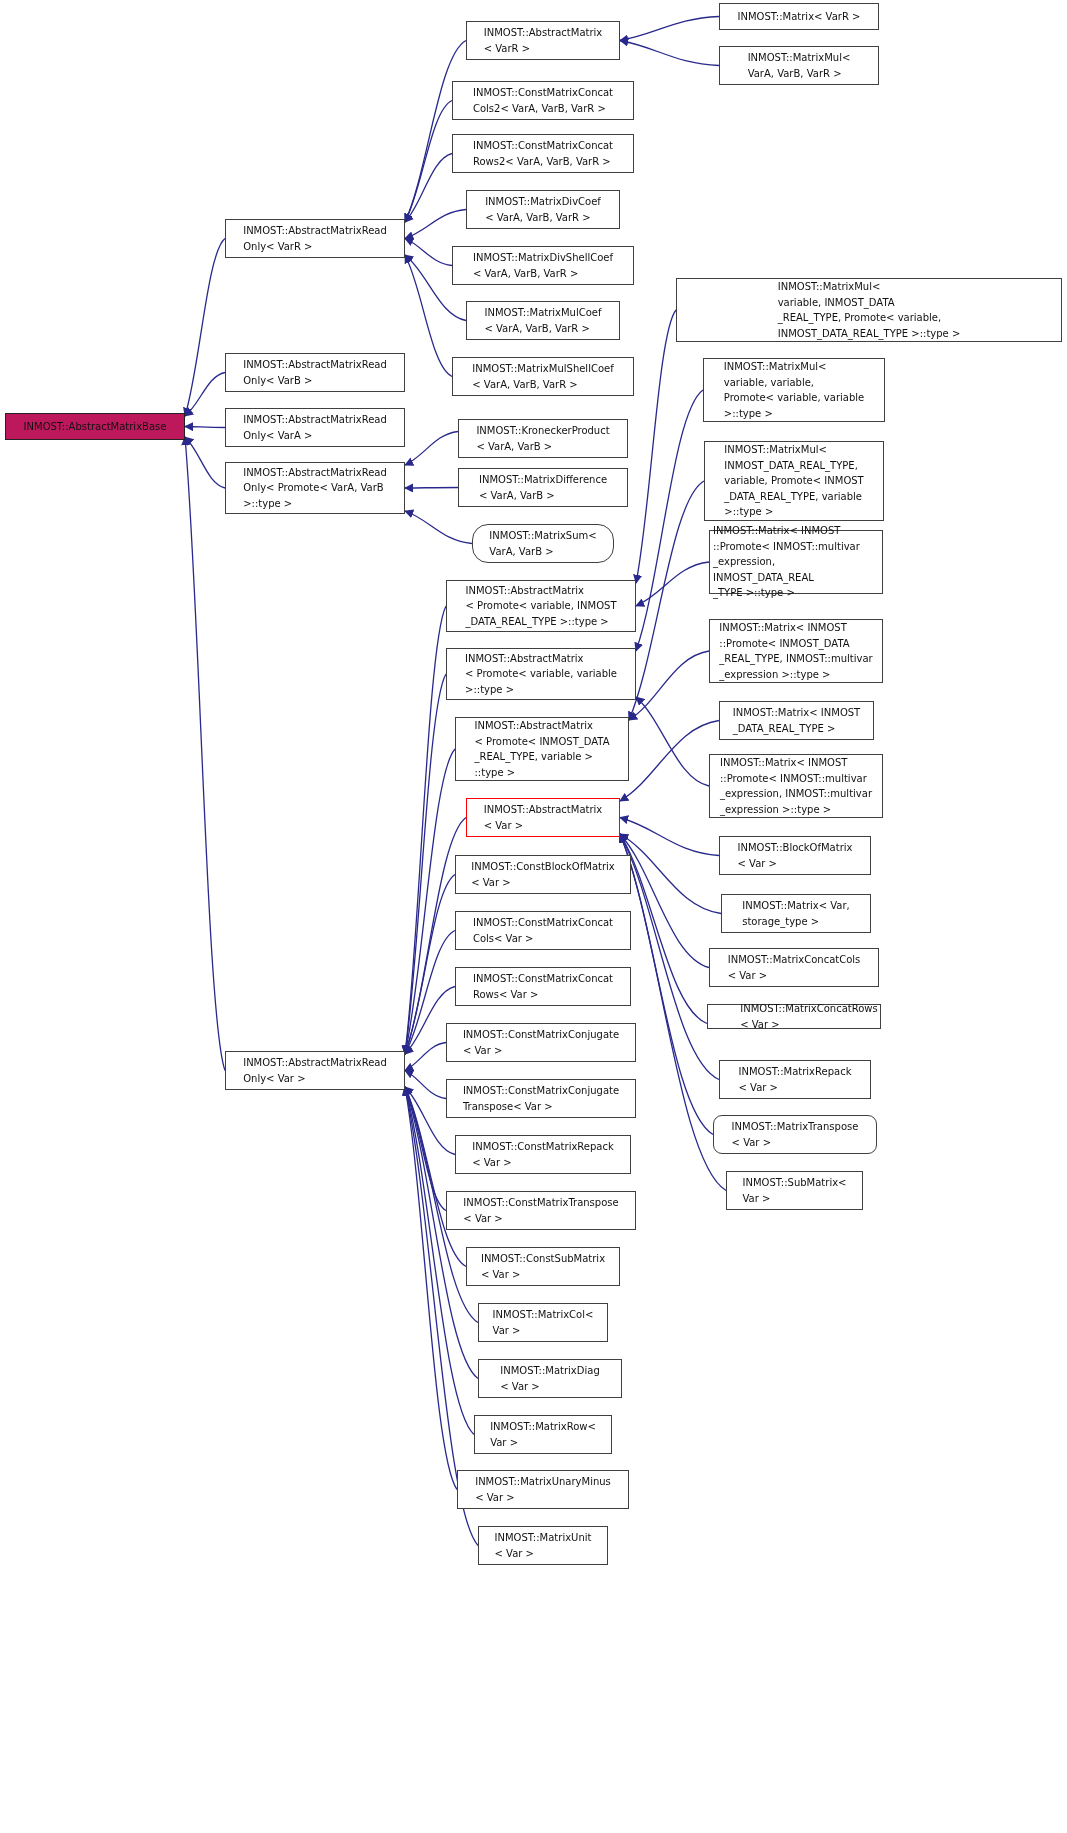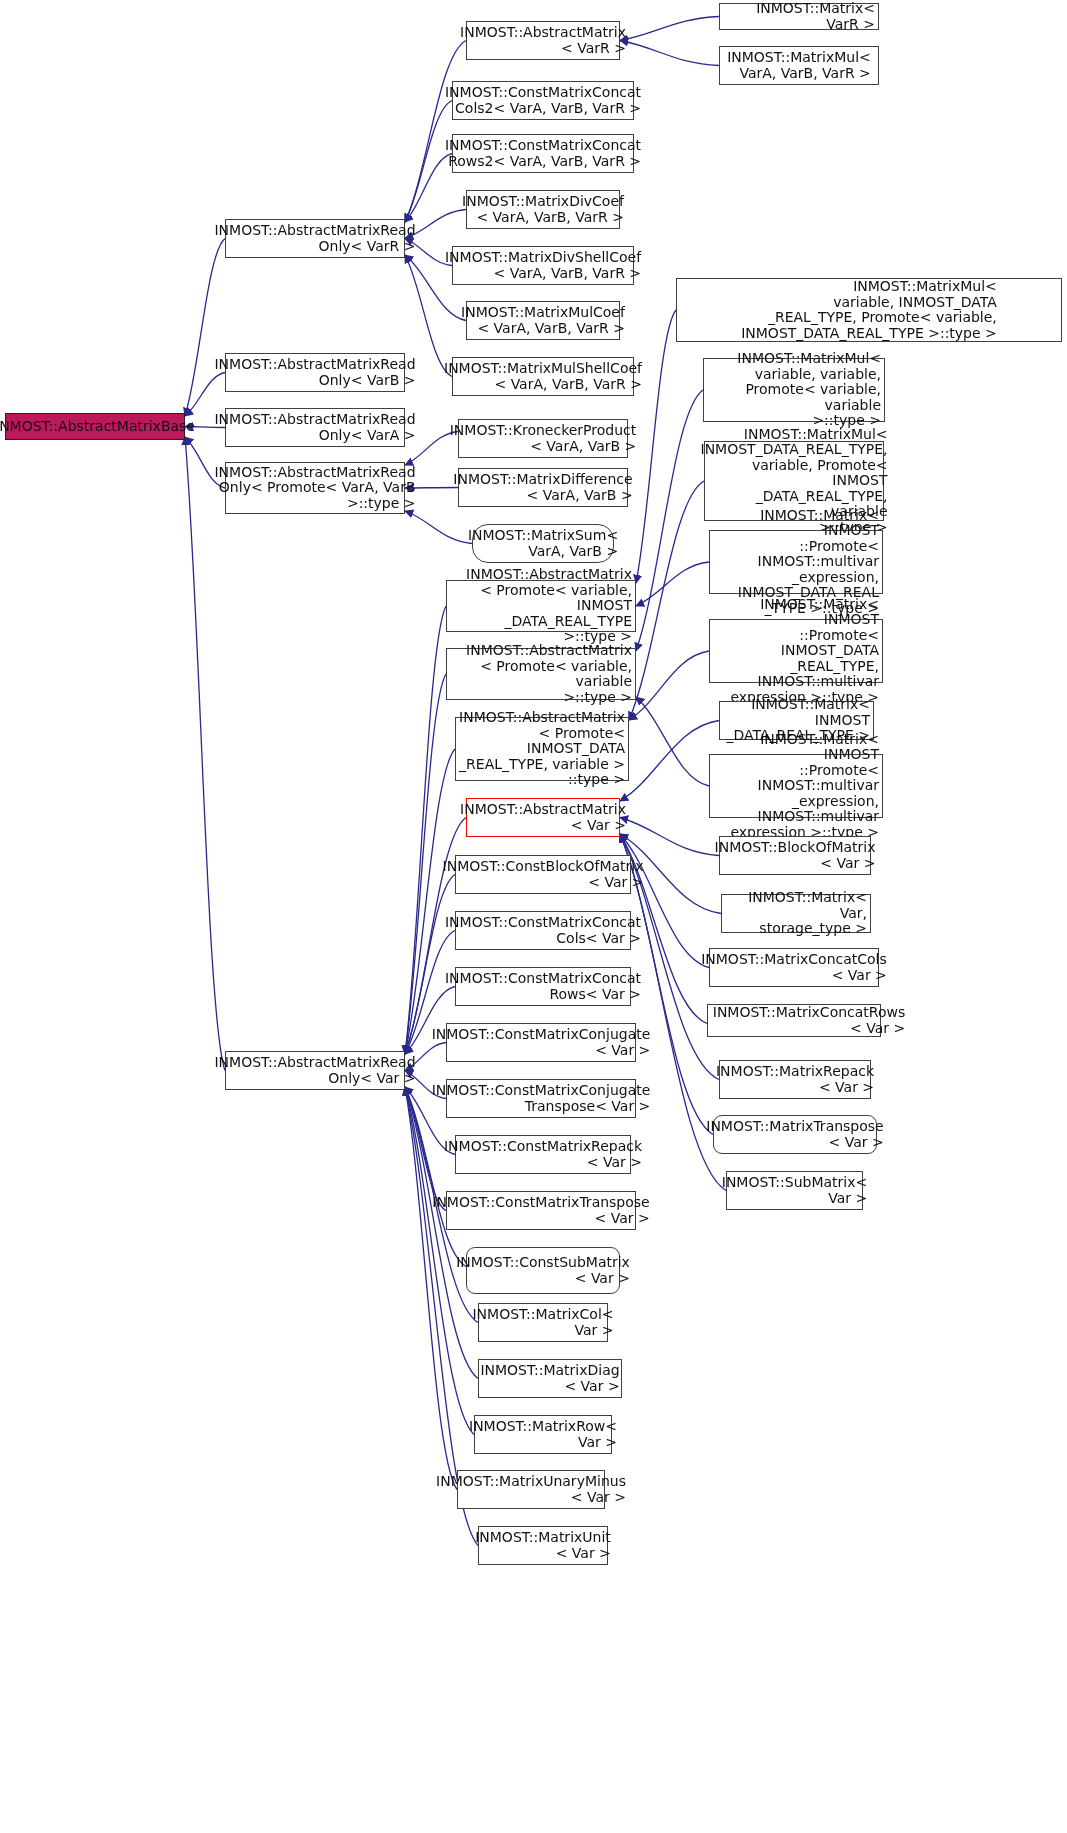--- a/index.html
+++ b/index.html
@@ -1,21 +1,21 @@
 <!DOCTYPE html>
 <html><head>
 <meta charset="utf-8">
 <style>
   html,body{margin:0;padding:0;background:#ffffff;}
   body{font-family:"DejaVu Sans","Liberation Sans",sans-serif;}
   #diagram{position:relative;width:1067px;height:1833px;background:#ffffff;overflow:hidden;}
   svg.edges{position:absolute;left:0;top:0;width:1067px;height:1833px;pointer-events:none;}
   .node{position:absolute;box-sizing:border-box;border:1px solid #404040;background:#ffffff;
-        display:flex;align-items:center;justify-content:center;text-align:right;
-        font-size:14px;line-height:15.5px;color:#111111;padding:1px 3px;white-space:pre-line;}
+        display:flex;align-items:center;justify-content:center;text-align:left;
+        font-size:10px;line-height:15.5px;color:#111111;padding:1px 3px;white-space:pre-line;}
   .node.root{background:#be185d;border-color:#222222;}
   .node.current{border:1.6px solid #ff0000;}
 </style>
 </head>
 <body>
 
 <div id="diagram">
   <svg class="edges" xmlns="http://www.w3.org/2000/svg">
     <defs>
       <marker id="arrow" viewBox="0 0 10 10" refX="9" refY="5" markerWidth="7" markerHeight="7" orient="auto-start-reverse">
@@ -128,29 +128,29 @@
       <div class="node" style="left: 455px; top: 967px; width: 176px; height: 39px;">INMOST::ConstMatrixConcat
 Rows&lt; Var &gt;</div>
       <div class="node" style="left: 446px; top: 1023px; width: 190px; height: 39px;">INMOST::ConstMatrixConjugate
 &lt; Var &gt;</div>
       <div class="node" style="left: 446px; top: 1079px; width: 190px; height: 39px;">INMOST::ConstMatrixConjugate
 Transpose&lt; Var &gt;</div>
       <div class="node" style="left: 455px; top: 1135px; width: 176px; height: 39px;">INMOST::ConstMatrixRepack
 &lt; Var &gt;</div>
       <div class="node" style="left: 446px; top: 1191px; width: 190px; height: 39px;">INMOST::ConstMatrixTranspose
 &lt; Var &gt;</div>
-      <div class="node" style="left: 466px; top: 1247px; width: 154px; height: 47px; border-radius: 9px;">INMOST::ConstSubMatrix
+      <div class="node" style="left: 466px; top: 1247px; width: 154px; height: 39px;">INMOST::ConstSubMatrix
 &lt; Var &gt;</div>
       <div class="node" style="left: 478px; top: 1303px; width: 130px; height: 39px;">INMOST::MatrixCol&lt;
 Var &gt;</div>
       <div class="node" style="left: 478px; top: 1359px; width: 144px; height: 39px;">INMOST::MatrixDiag
 &lt; Var &gt;</div>
       <div class="node" style="left: 474px; top: 1415px; width: 138px; height: 39px;">INMOST::MatrixRow&lt;
 Var &gt;</div>
-      <div class="node" style="left: 457px; top: 1470px; width: 148px; height: 39px;">INMOST::MatrixUnaryMinus
+      <div class="node" style="left: 457px; top: 1470px; width: 172px; height: 39px;">INMOST::MatrixUnaryMinus
 &lt; Var &gt;</div>
       <div class="node" style="left: 478px; top: 1526px; width: 130px; height: 39px;">INMOST::MatrixUnit
 &lt; Var &gt;</div>
       <div class="node" style="left: 676px; top: 278px; width: 386px; height: 64px;">INMOST::MatrixMul&lt;
 variable, INMOST_DATA
 _REAL_TYPE, Promote&lt; variable,
 INMOST_DATA_REAL_TYPE &gt;::type &gt;</div>
       <div class="node" style="left: 703px; top: 358px; width: 182px; height: 64px;">INMOST::MatrixMul&lt;
 variable, variable,
 Promote&lt; variable, variable
@@ -173,21 +173,21 @@
       <div class="node" style="left: 709px; top: 754px; width: 174px; height: 64px;">INMOST::Matrix&lt; INMOST
 ::Promote&lt; INMOST::multivar
 _expression, INMOST::multivar
 _expression &gt;::type &gt;</div>
       <div class="node" style="left: 719px; top: 836px; width: 152px; height: 39px;">INMOST::BlockOfMatrix
 &lt; Var &gt;</div>
       <div class="node" style="left: 721px; top: 894px; width: 150px; height: 39px;">INMOST::Matrix&lt; Var,
 storage_type &gt;</div>
       <div class="node" style="left: 709px; top: 948px; width: 170px; height: 39px;">INMOST::MatrixConcatCols
 &lt; Var &gt;</div>
-      <div class="node" style="left: 707px; top: 1004px; width: 174px; height: 33px; padding-left: 33px;">INMOST::MatrixConcatRows
+      <div class="node" style="left: 707px; top: 1004px; width: 174px; height: 25px; padding-left: 33px;">INMOST::MatrixConcatRows
 &lt; Var &gt;</div>
       <div class="node" style="left: 719px; top: 1060px; width: 152px; height: 39px;">INMOST::MatrixRepack
 &lt; Var &gt;</div>
       <div class="node" style="left: 713px; top: 1115px; width: 164px; height: 39px; border-radius: 9px;">INMOST::MatrixTranspose
 &lt; Var &gt;</div>
       <div class="node" style="left: 726px; top: 1171px; width: 137px; height: 39px;">INMOST::SubMatrix&lt;
 Var &gt;</div>
     </div>
 </div>
 

